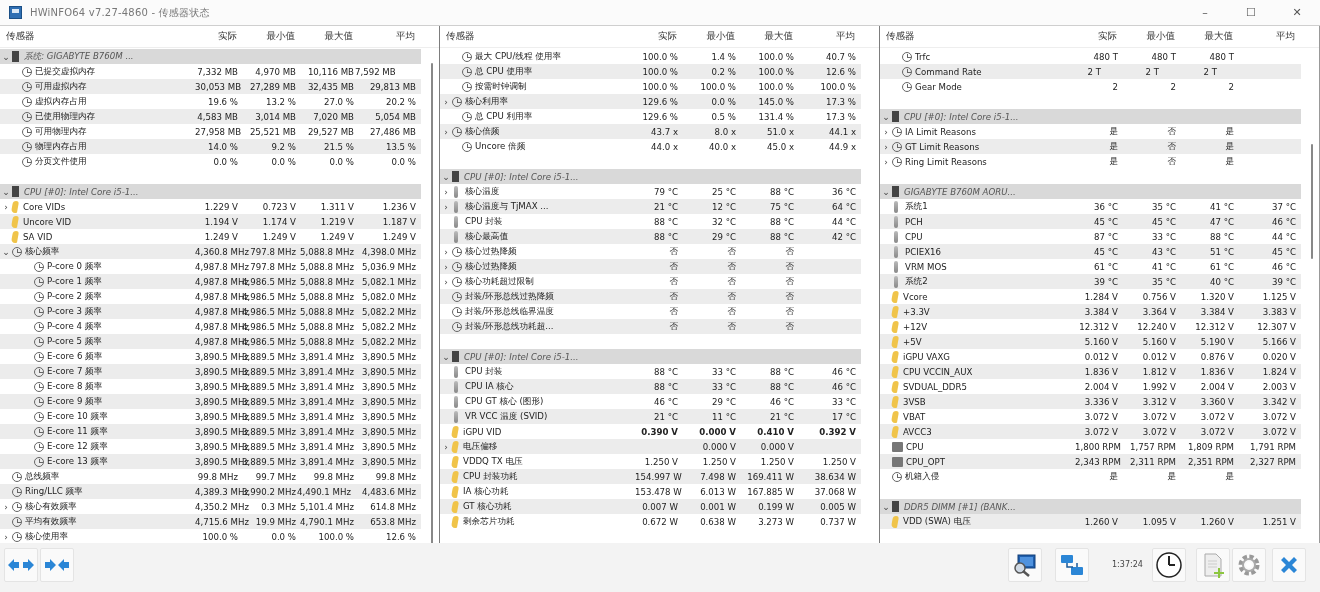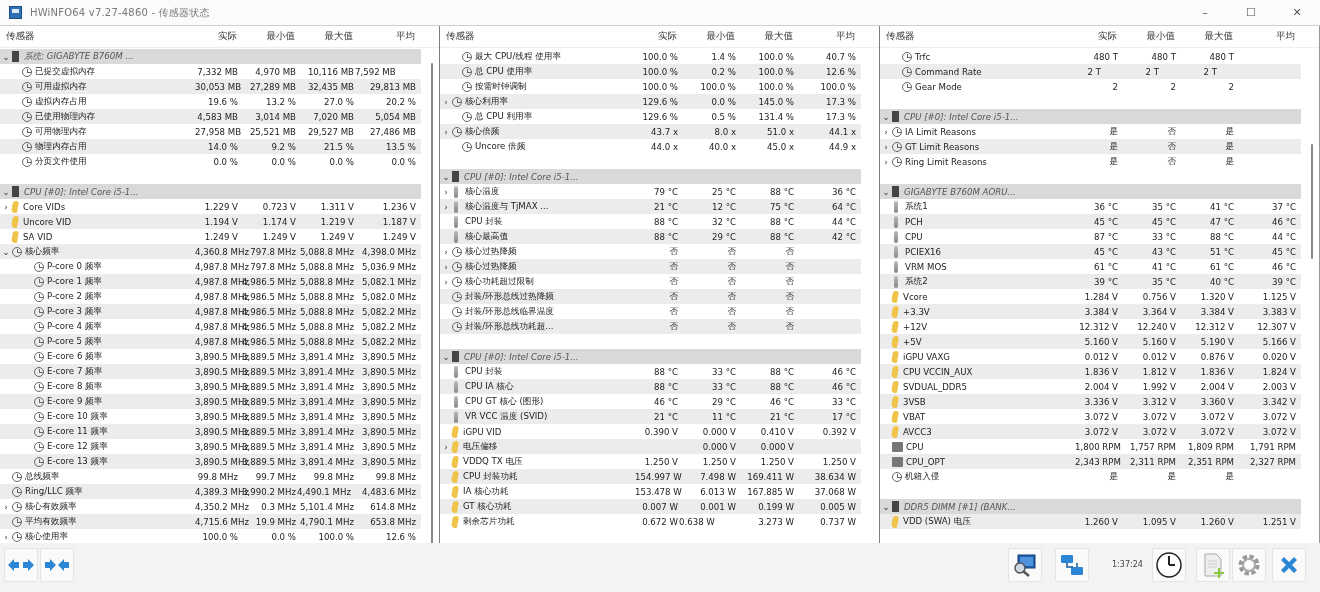--- a/index.html
+++ b/index.html
@@ -777,21 +777,21 @@
             <span class="v" style="width:58px;text-align:right">21 °C</span>
             <span class="v" style="width:62px;text-align:right">17 °C</span>
           </div>
         </div>
         <div class="row">
           <div class="nm">
             <span class="ind0"></span>
             <span class="ic-volt"></span>
             <span>iGPU VID</span>
           </div>
-          <div style="display:flex;margin-left:auto;padding-right:4px;">
+          <div style="display:flex;margin-left:auto;padding-right:4px;font-weight:bold;">
             <span class="v" style="width:44px;text-align:right">0.390 V</span>
             <span class="v" style="width:58px;text-align:right">0.000 V</span>
             <span class="v" style="width:58px;text-align:right">0.410 V</span>
             <span class="v" style="width:62px;text-align:right">0.392 V</span>
           </div>
         </div>
         <div class="row alt">
           <div class="nm">
             <span class="chev">›</span>
             <span class="ic-volt"></span>
@@ -857,21 +857,21 @@
           </div>
         </div>
         <div class="row">
           <div class="nm">
             <span class="ind0"></span>
             <span class="ic-volt"></span>
             <span>剩余芯片功耗</span>
           </div>
           <div style="display:flex;margin-left:auto;padding-right:4px;">
             <span class="v" style="width:44px;text-align:right">0.672 W</span>
-            <span class="v" style="width:58px;text-align:left">0.638 W</span>
+            <span class="v" style="width:58px;text-align:right">0.638 W</span>
             <span class="v" style="width:58px;text-align:right">3.273 W</span>
             <span class="v" style="width:62px;text-align:right">0.737 W</span>
           </div>
         </div>
       </div>
     </div>
   <div class="panel">
       <div class="hdr">
         <div class="col-name">传感器</div>
         <div style="display:flex;margin-left:auto;padding-right:22px;">

